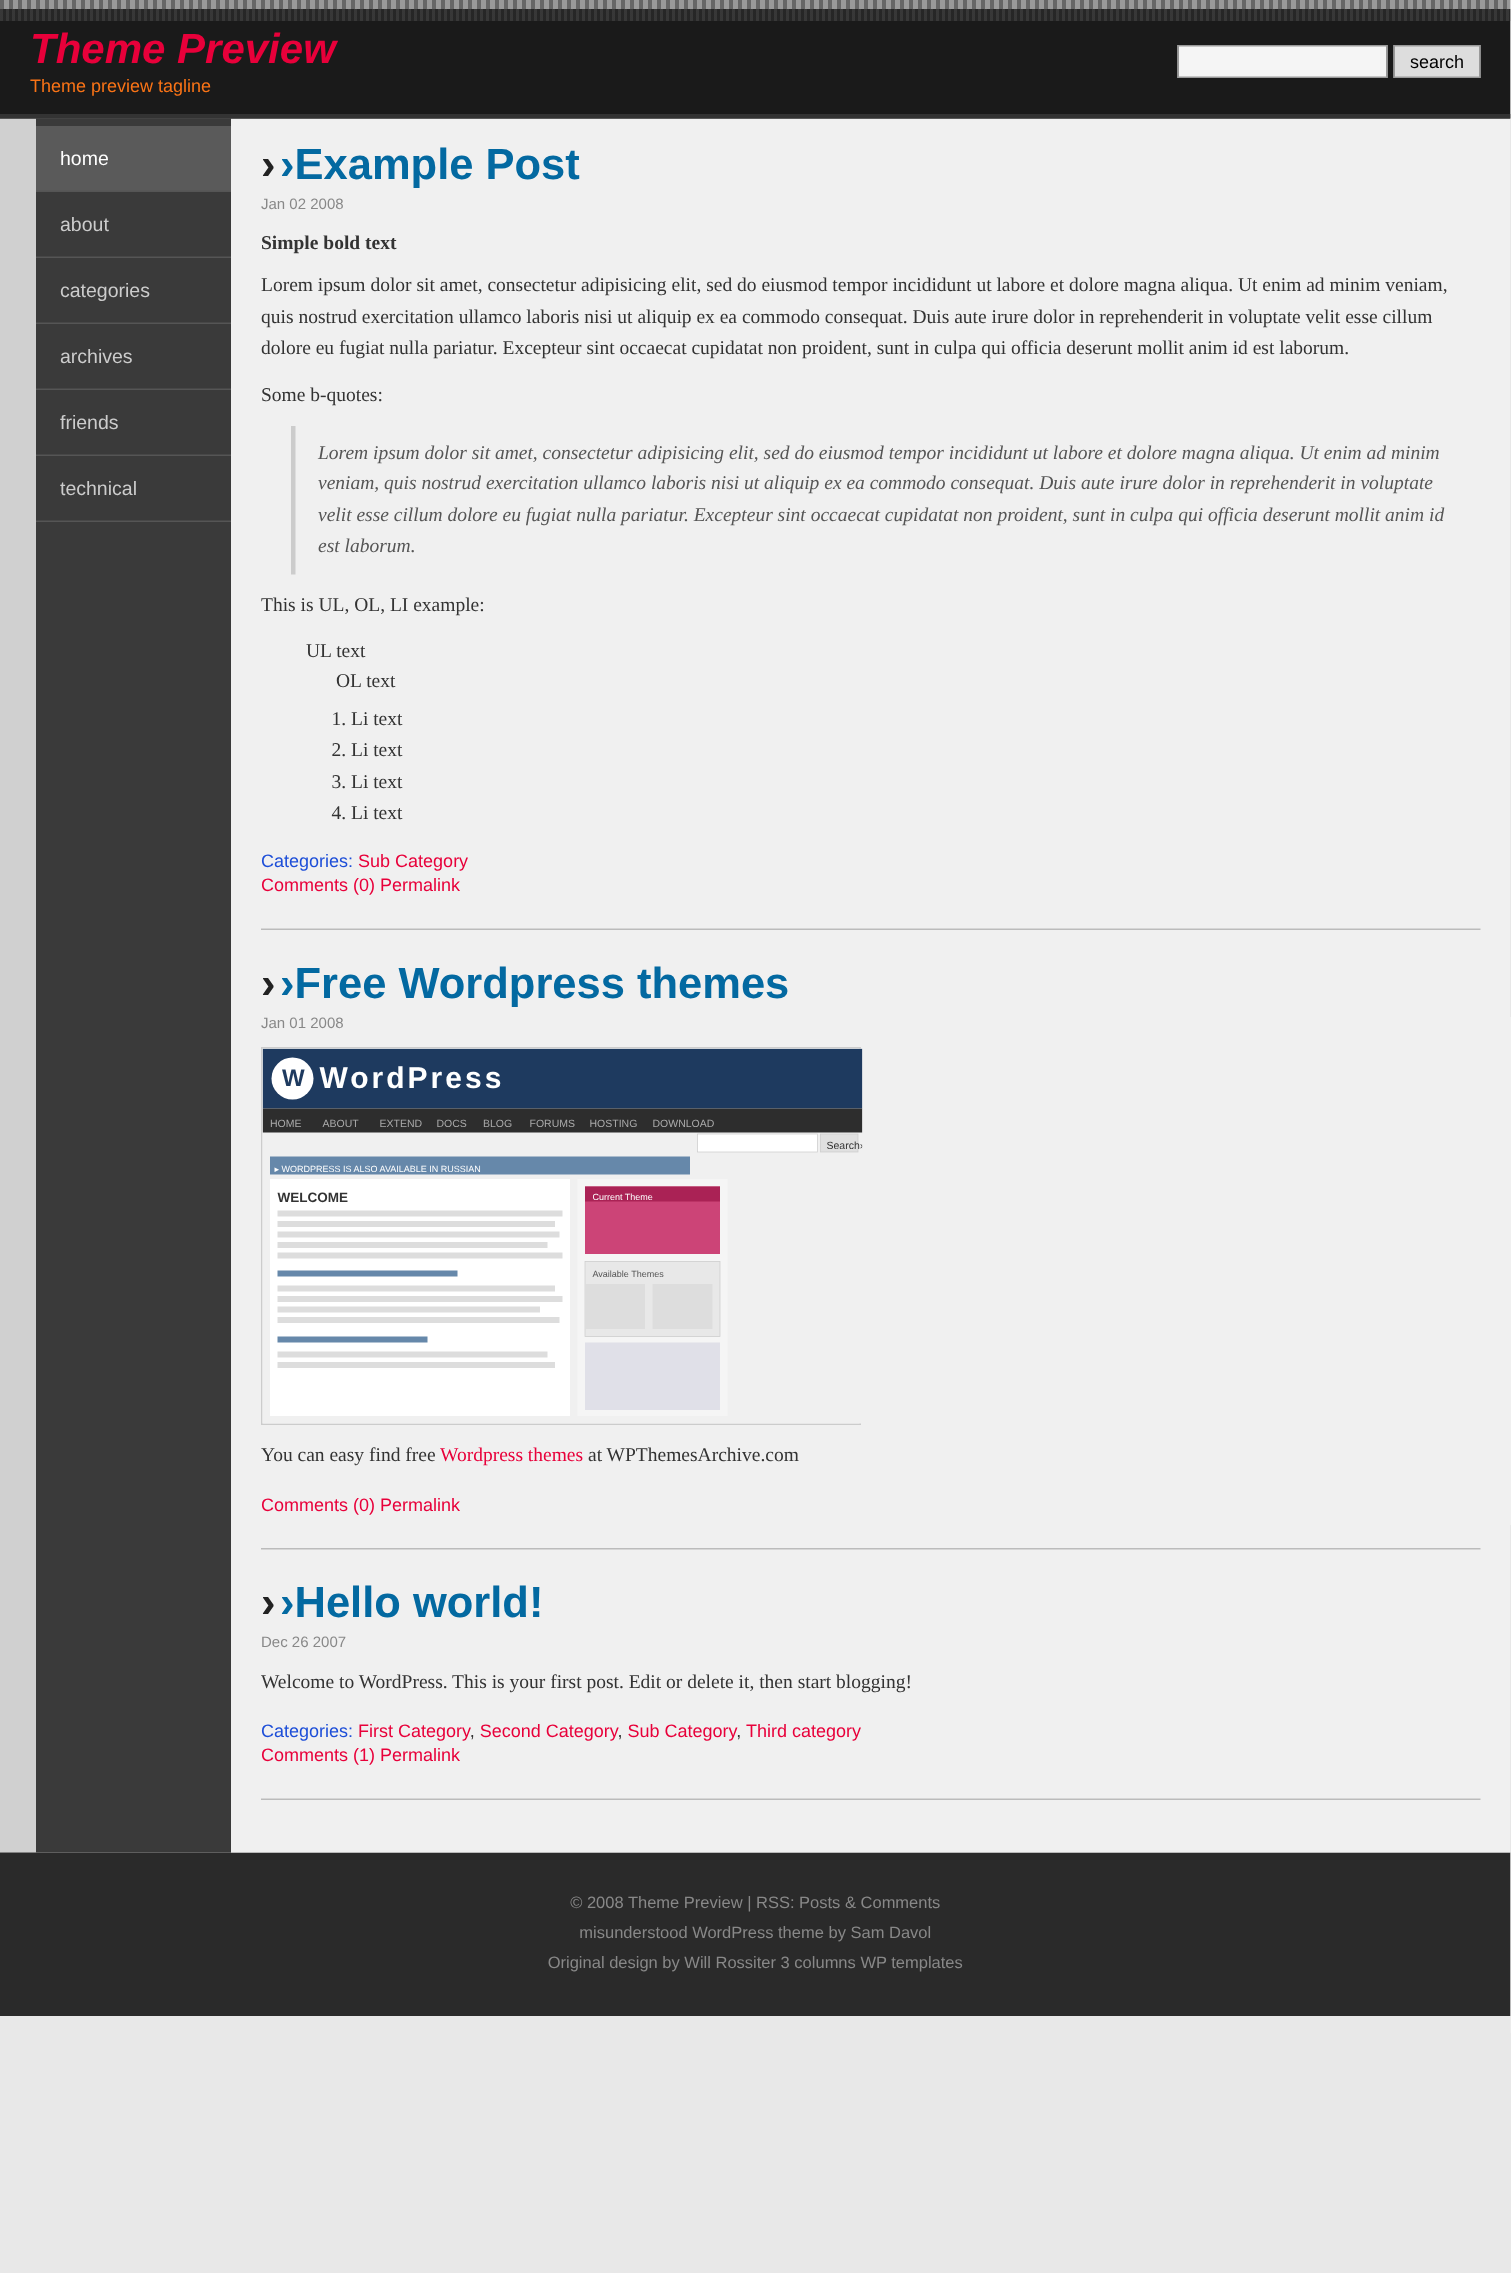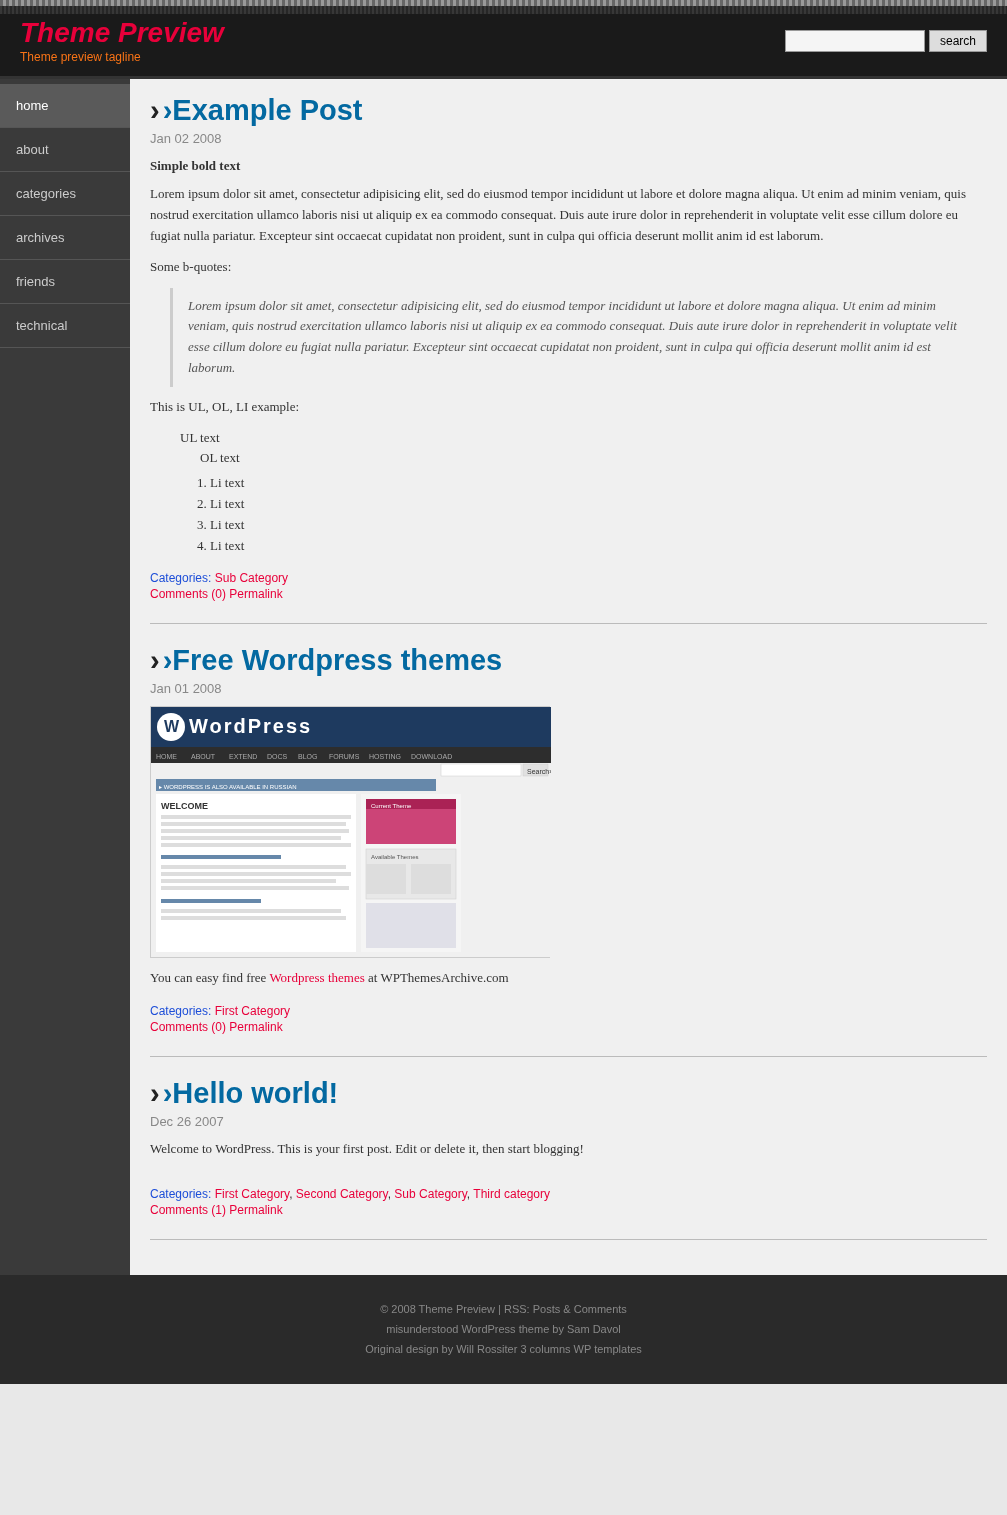--- a/index.html
+++ b/index.html
@@ -60,20 +60,21 @@
       font-size: 12px;
       cursor: pointer;
     }
 
     
     #wrapper {
       display: flex;
       max-width: 1007px;
       margin: 0 auto;
       background: #d0d0d0;
+      padding-left: 24px;
     }
 
     
     #sidebar {
       width: 130px;
       min-width: 130px;
       background: #3a3a3a;
       padding-top: 5px;
     }
     .nav-item {
@@ -110,21 +111,21 @@
       font-weight: bold;
       color: #0369a1;
       margin-bottom: 4px;
     }
     .post-title::before {
       content: '›';
       margin-right: 3px;
       color: #222;
     }
     .post-date {
-      font-size: 13px;
+      font-size: 10px;
       color: #888;
       font-family: Arial, sans-serif;
       margin-bottom: 10px;
     }
     .post-content {
       line-height: 1.6;
       color: #333;
       font-size: 13px;
     }
     .post-bold {
@@ -314,31 +315,30 @@
         <rect x="215" y="157" width="40" height="30" fill="#ddd"></rect>
         <rect x="260" y="157" width="40" height="30" fill="#ddd"></rect>
 
         <rect x="215" y="196" width="90" height="45" fill="#e0e0e8"></rect>
       </svg>
     </div>
           </div>
           <p class="post-paragraph" style="margin-top: 10px;">You can easy find free <a class="post-meta-link" href="#">Wordpress themes</a> at WPThemesArchive.com</p>
         </div>
         <div class="post-meta" style="margin-top: 15px;">
-          <div class="post-meta-line"><span class="post-meta-label">Categories: </span><a class="post-meta-link" href="#">First Category</a></div>
           <div class="post-meta-line"><a class="post-meta-link" href="#">Comments (0)</a> <a class="post-meta-link" href="#">Permalink</a></div>
         </div>
       </article>
       <article class="post">
         <div class="post-title">›Hello world!</div>
         <div class="post-date">Dec 26 2007</div>
         <div class="post-content">
           <p class="post-paragraph">Welcome to WordPress. This is your first post. Edit or delete it, then start blogging!</p>
         </div>
-        <div class="post-meta" style="margin-top: 27px;">
+        <div class="post-meta" style="margin-top: 15px;">
           <div class="post-meta-line"><span class="post-meta-label">Categories: </span><a class="post-meta-link" href="#">First Category</a>, <a class="post-meta-link" href="#">Second Category</a>, <a class="post-meta-link" href="#">Sub Category</a>, <a class="post-meta-link" href="#">Third category</a></div>
           <div class="post-meta-line"><a class="post-meta-link" href="#">Comments (1)</a> <a class="post-meta-link" href="#">Permalink</a></div>
         </div>
       </article>
     </main>
 
 </div>
 
 <div id="footer">
   <div>© 2008 Theme Preview | RSS: Posts &amp; Comments</div>

